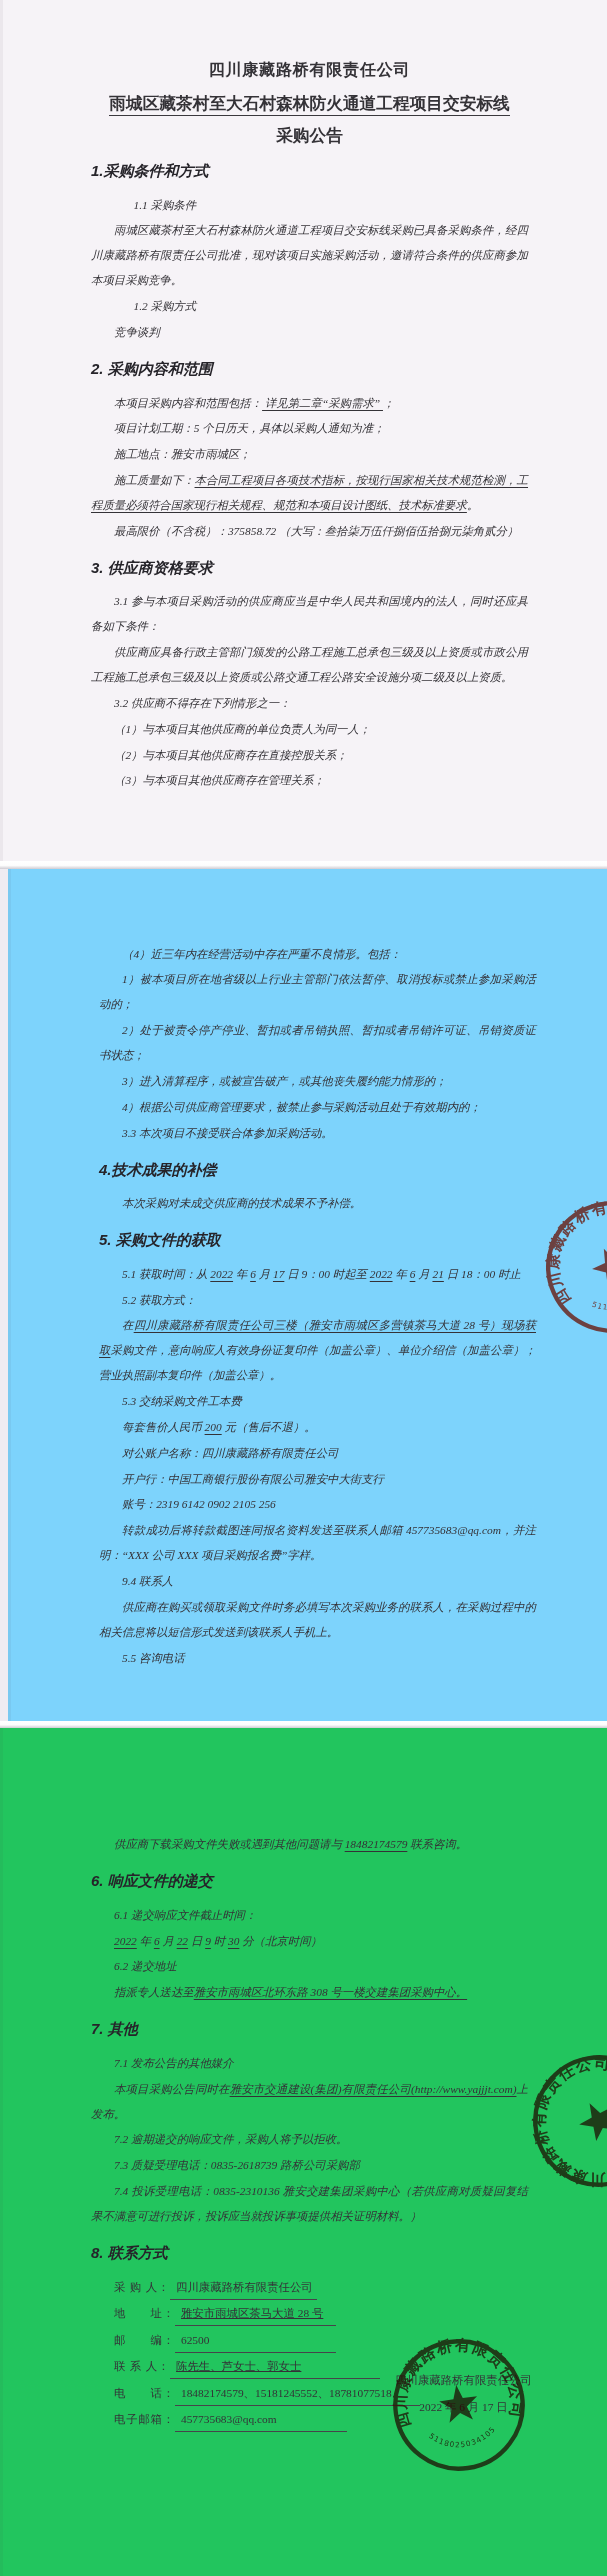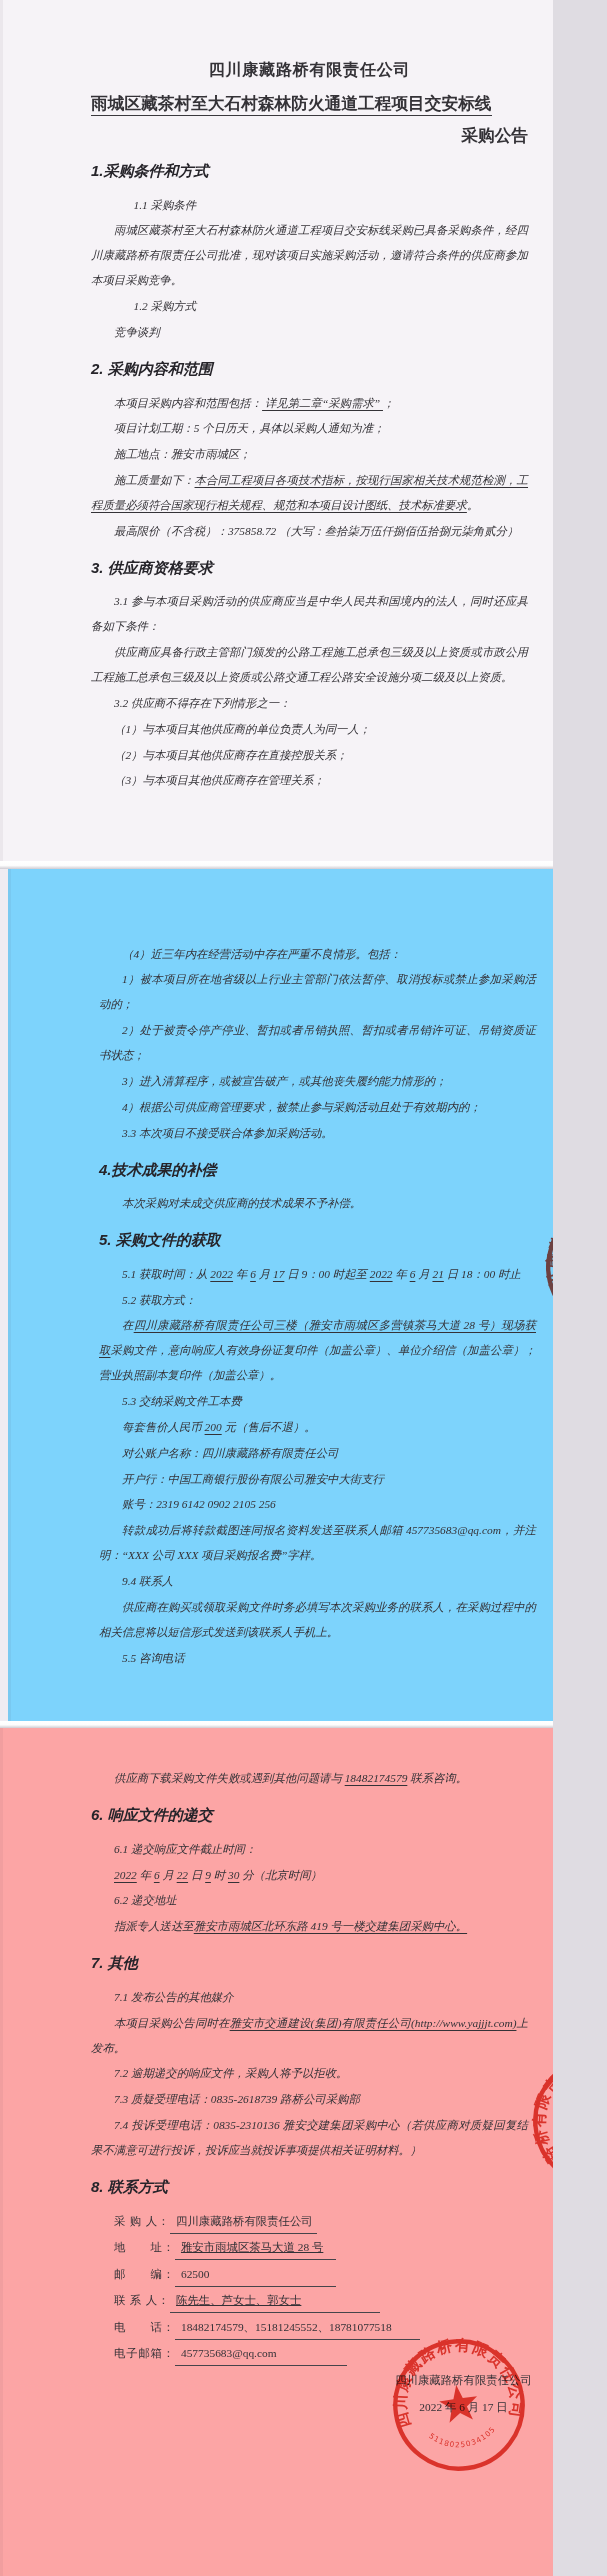--- a/index.html
+++ b/index.html
@@ -1,28 +1,28 @@
 <!DOCTYPE html>
 <html style="font-size:12px"><head>
 <meta charset="utf-8">
 <style>
   html,body{margin:0;padding:0;background:#dfdce2;}
-  .canvas{position:relative;width:553px;height:2576px;margin:0;background:#efecf2;overflow:hidden;
+  .canvas{position:relative;width:607px;height:2576px;margin:0;background:#efecf2;overflow:hidden;
           font-family:"Liberation Serif","DejaVu Serif",serif;color:#343237;}
   .page{position:relative;width:607px;background:#f5f2f8;overflow:hidden;box-sizing:border-box;}
   .page::before{content:"";position:absolute;left:0;top:0;bottom:0;width:3px;background:rgba(60,55,70,.06);}
   .page1{height:861px;padding:59px 79px 0 91px;background:#f6f3f7;}
   .page2{height:852px;padding:73px 79px 0 91px;background:#7dd3fc;margin-left:8px;}
-  .page3{height:849px;padding:38px 79px 0 91px;background:#fca5a5;}
+  .page3{height:849px;padding:104px 79px 0 91px;background:#22c55e;}
   .gap{height:7.6px;background:linear-gradient(180deg,#ffffff 0%,#fdfdfd 55%,#cfccd3 100%);}
   
   .doc-company{text-align:center;font-size:16px;font-weight:700;line-height:21px;letter-spacing:0.8px;}
-  .doc-title{font-size:16.7px;font-weight:700;line-height:23px;margin-top:12px;}
+  .doc-title{text-align:center;font-size:16.7px;font-weight:700;line-height:23px;margin-top:12px;}
   .doc-title .tspan{border-bottom:1.5px solid #3a383d;padding-bottom:1.5px;}
-  .doc-subtitle{text-align:right;font-size:16.7px;font-weight:700;line-height:23px;margin-top:9px;}
+  .doc-subtitle{text-align:center;font-size:16.7px;font-weight:700;line-height:23px;margin-top:9px;}
   
   .blk{font-size:11.4px;line-height:25px;margin:0 0 0.8px;text-align:justify;font-style:italic;}
   .blk.p{text-indent:23px;}
   .blk.pf{text-indent:1.5px;margin-left:41px;}
   .blk.sec{font-family:"Liberation Sans","DejaVu Sans",sans-serif;font-weight:700;font-size:15px;
            color:#26242a;line-height:23px;margin:12px 0 10.6px;text-indent:0;text-align:left;}
   .u{text-decoration:underline;text-underline-offset:3px;}
   
   .crow{font-size:11.4px;line-height:25px;margin:0 0 1.5px;text-indent:23px;}
   .clabel{letter-spacing:0.8px;text-align:center;}
@@ -118,21 +118,21 @@
 
   <div class="gap"></div>
 
   <div class="page page3">
     <div>
         <div class="blk p"><span>供应商下载采购文件失败或遇到其他问题请与 </span><span class="u">18482174579</span><span> 联系咨询。</span></div>
         <div class="blk sec"><span>6.  响应文件的递交</span></div>
         <div class="blk p"><span>6.1 递交响应文件截止时间：</span></div>
         <div class="blk p"><span class="u">2022</span><span> 年 </span><span class="u">6</span><span> 月 </span><span class="u">22</span><span> 日 </span><span class="u">9</span><span> 时 </span><span class="u">30</span><span> 分（北京时间）</span></div>
         <div class="blk p"><span>6.2 递交地址</span></div>
-        <div class="blk p"><span>指派专人送达至</span><span class="u">雅安市雨城区北环东路 419 号一楼交建集团采购中心。</span></div>
+        <div class="blk p"><span>指派专人送达至</span><span class="u">雅安市雨城区北环东路 308 号一楼交建集团采购中心。</span></div>
         <div class="blk sec"><span>7.  其他</span></div>
         <div class="blk p"><span>7.1 发布公告的其他媒介</span></div>
         <div class="blk p"><span>本项目采购公告同时在</span><span class="u">雅安市交通建设(集团)有限责任公司(http://www.yajjjt.com)</span><span>上发布。</span></div>
         <div class="blk p"><span>7.2 逾期递交的响应文件，采购人将予以拒收。</span></div>
         <div class="blk p"><span>7.3  质疑受理电话：0835-2618739 路桥公司采购部</span></div>
         <div class="blk p"><span>7.4  投诉受理电话：0835-2310136 雅安交建集团采购中心（若供应商对质疑回复结果不满意可进行投诉，投诉应当就投诉事项提供相关证明材料。）</span></div>
         <div class="blk sec"><span>8.  联系方式</span></div>
       </div>
     <div id="contact-rows">
         <div class="crow"><span class="clabel">采 购 人：</span><span class="cval" style="min-width: 135px;">四川康藏路桥有限责任公司</span></div>

